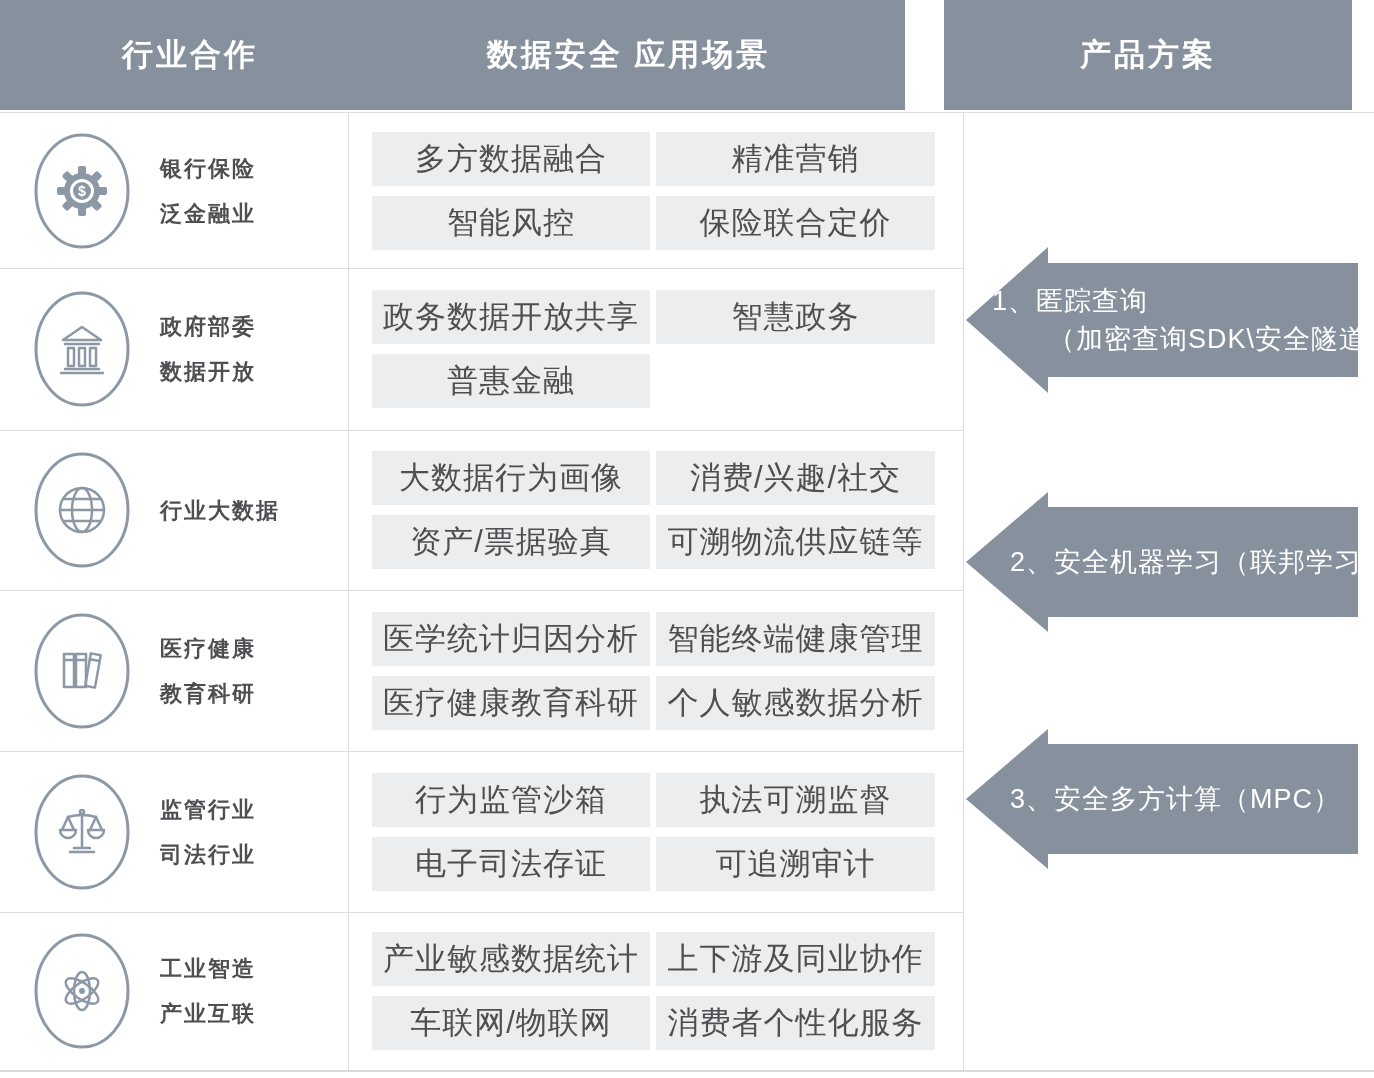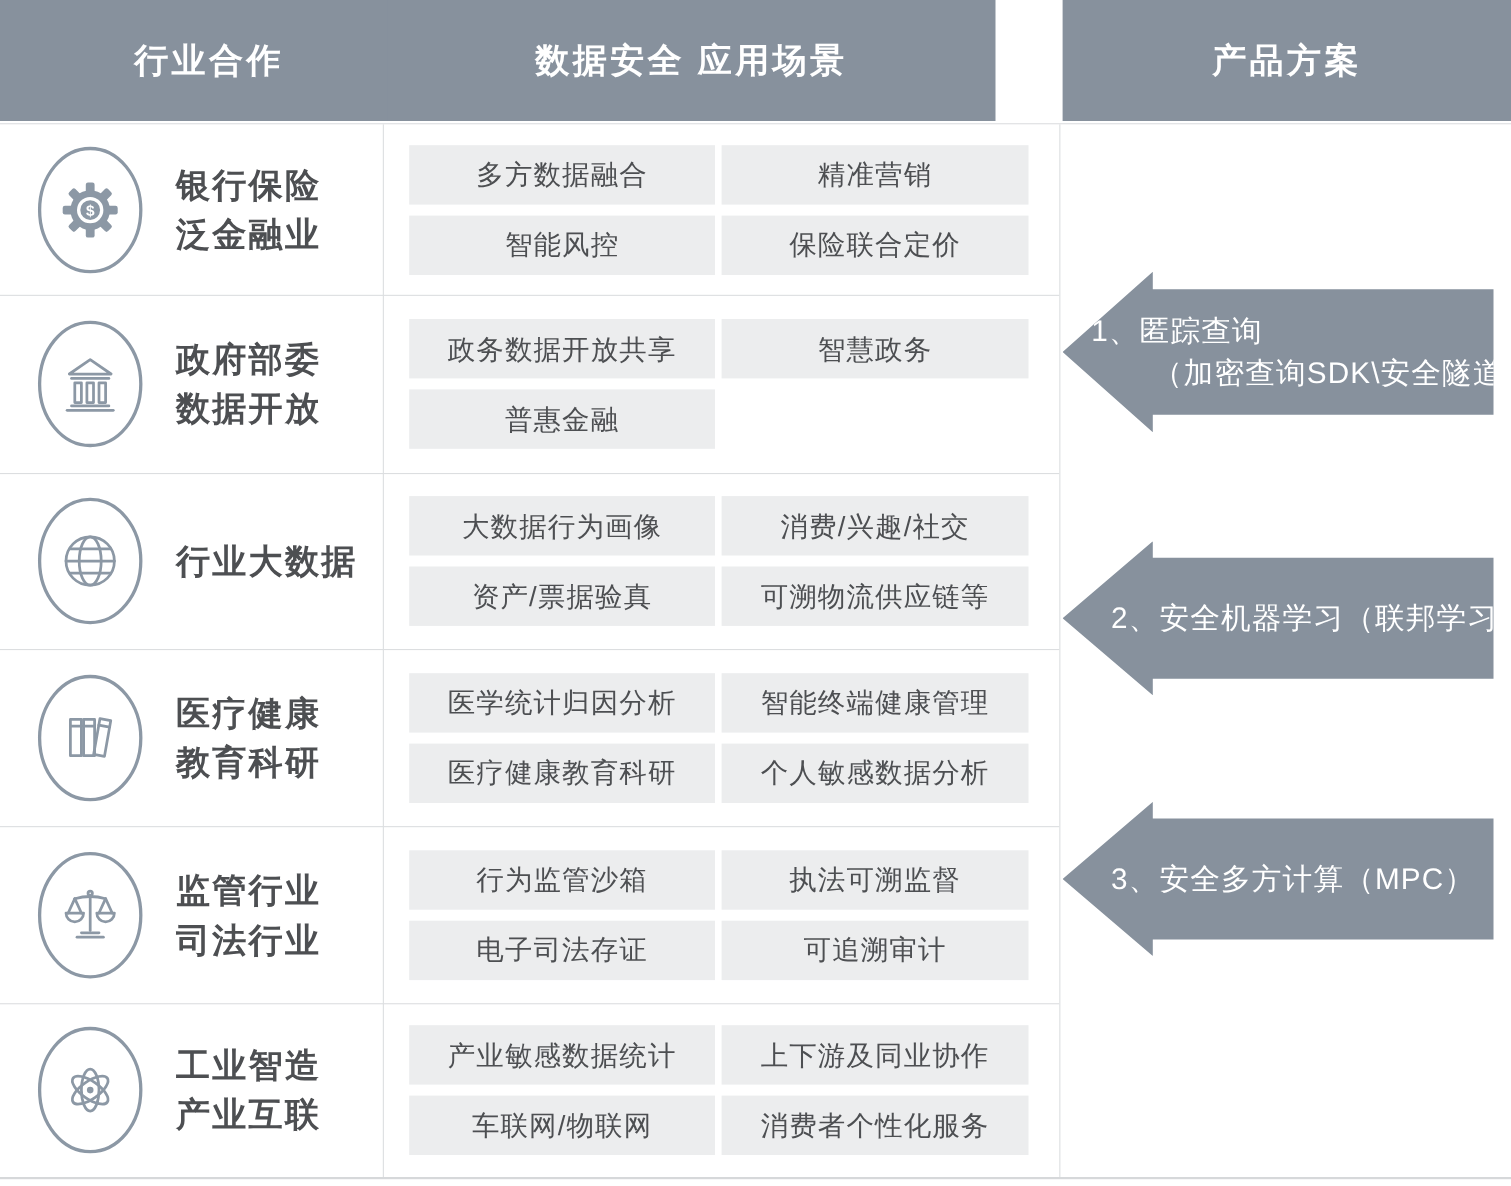--- a/index.html
+++ b/index.html
@@ -19,46 +19,46 @@
     color:var(--text-dark);
   }
   
   .header-cell{
     position:absolute;top:0;height:110px;background:var(--header-bg);
     color:var(--header-text);display:flex;align-items:center;justify-content:center;
     font-size:31px;font-weight:600;letter-spacing:3px;
   }
   .hc1{left:0;width:380px;}
   .hc2{left:352px;width:553px;}
-  .hc3{left:966px;width:408px;}
+  .hc3{left:944px;width:408px;}
   
   .hline{position:absolute;background:var(--line);height:1px;}
   .hline-top{left:0;top:112px;width:1374px;}
   .hline-row{left:0;width:963px;}
   .hline-bottom{left:0;top:1070px;width:1374px;height:2px;background:#d6d8da;}
   .vline{position:absolute;top:113px;width:1px;height:957px;background:var(--line);}
   .vl1{left:348px;}
   .vl2{left:963px;}
   
   .row{position:absolute;left:0;width:963px;}
   .row-icon{position:absolute;left:30px;top:50%;transform:translateY(-50%);}
   .row-label{
     position:absolute;left:160px;top:50%;transform:translateY(-50%);
     display:flex;flex-direction:column;justify-content:center;
-    font-size:31px;font-weight:600;letter-spacing:2px;color:var(--text-dark);
+    font-size:22px;font-weight:600;letter-spacing:2px;color:var(--text-dark);
   }
   .label-line{line-height:45px;white-space:nowrap;}
   .scenario-grid{
     position:absolute;left:372px;top:50%;transform:translateY(-50%);
     display:grid;grid-template-columns:278px 279px;grid-auto-rows:54px;
     column-gap:6px;row-gap:10px;
   }
   .scenario-box{
     background:var(--box-bg);display:flex;align-items:center;justify-content:center;
-    font-size:25px;color:var(--text-dark);letter-spacing:1px;white-space:nowrap;
+    font-size:31px;color:var(--text-dark);letter-spacing:1px;white-space:nowrap;
   }
   
   .arrow{
     position:absolute;left:966px;width:392px;background:var(--arrow-bg);
     color:#ffffff;display:flex;flex-direction:column;justify-content:center;
     font-size:27px;letter-spacing:1px;
   }
   .arrow-2line{
     top:247px;height:146px;padding-left:26px;
     clip-path:polygon(0 50%,82px 0,82px 16px,100% 16px,100% 130px,82px 130px,82px 100%);

